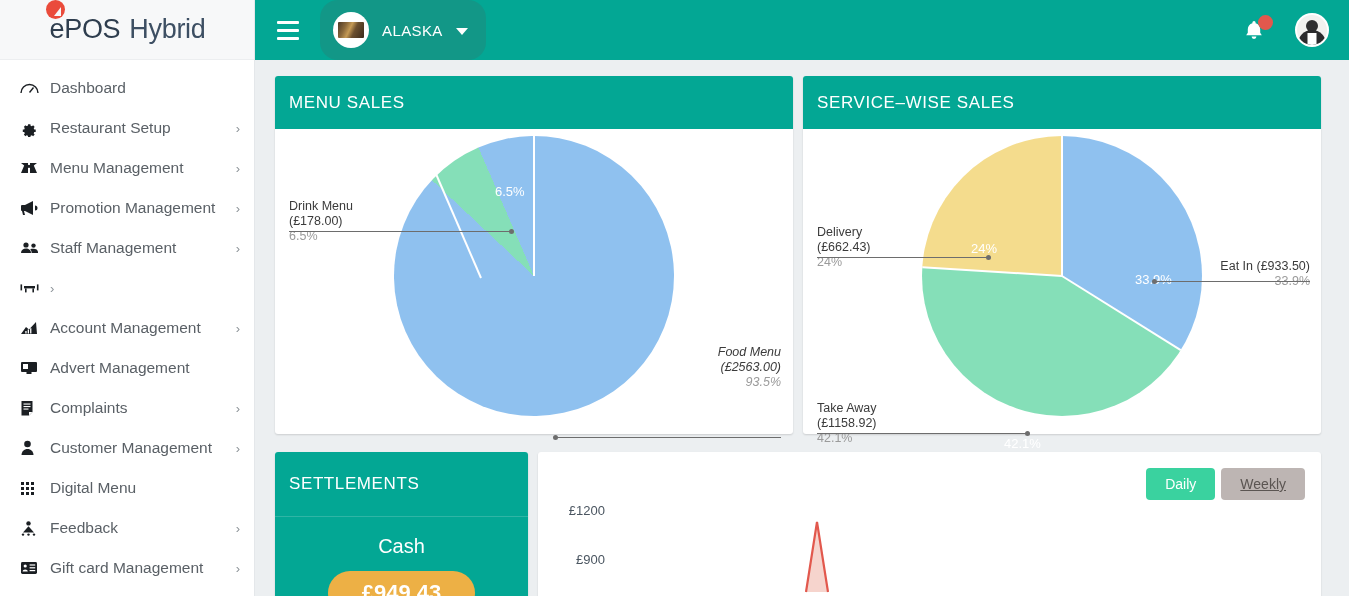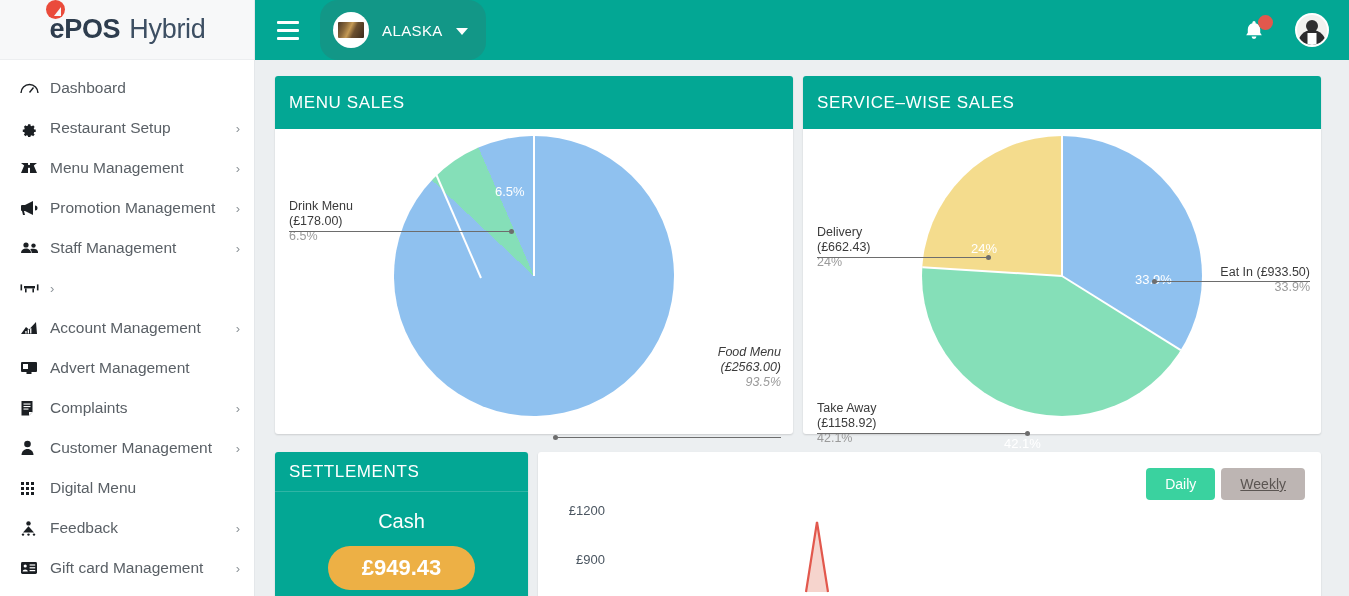--- a/index.html
+++ b/index.html
@@ -35,21 +35,21 @@
     width: 19px; height: 19px; border-radius: 50%;
     background: #ea4b3b;
   }
   .logo-mark::after {
     content: ""; position: absolute;
     left: 8px; top: 7px;
     width: 0; height: 0;
     border-left: 7px solid transparent;
     border-bottom: 9px solid #f7f8f9;
   }
-  .logo-epos { font-weight: bold; color: #2e3d4e; position: relative; z-index: 2;}
+  .logo-epos { font-weight: normal; color: #2e3d4e; position: relative; z-index: 2;}
   .logo-hyb { font-weight: normal; color: #3d4f63; margin-left: 9px; }
 
   .nav { padding-top: 8px; }
   .nav-item {
     display: flex; align-items: center;
     height: 40px; padding: 0 14px 0 20px;
     cursor: pointer;
     color: #555b61;
   }
   .nav-ico {
@@ -198,21 +198,21 @@
     background: #6d6d6d;
   }
   .slice-pct {
     position: absolute; color: #ffffff; font-size: 13px;
   }
 
   
   .settle-card { width: 253px; }
   .settle-head {
     background: #03a794; color: #fff;
-    height: 40px; display: flex; align-items: center;
+    height: 65px; display: flex; align-items: center;
     padding: 0 14px; font-size: 17px; letter-spacing: 0.6px;
     border-radius: 3px 3px 0 0;
     border-bottom: 1px solid #2fb5a5;
   }
   .settle-body {
     background: #03a794;
     border-radius: 0 0 3px 3px;
     padding: 18px 0 0 0;
     text-align: center;
     height: 120px;
@@ -512,21 +512,21 @@
           <span class="slice-pct" style="left:201px; top:307px;">42.1%</span>
 
           <div class="lbl" style="left:14px; top:96px; width:150px;">
             <div>Delivery</div>
             <div>(£662.43)</div>
             <div class="pct">24%</div>
           </div>
           <div class="lbl-line" style="left:14px; top:128px; width:172px;"></div>
           <div class="lbl-dot" style="left:183px; top:126px;"></div>
 
-          <div class="lbl" style="left:355px; top:136px; width:152px; text-align:right;">
+          <div class="lbl" style="left:355px; top:130px; width:152px; text-align:right;">
             <div>Eat In (£933.50)</div>
             <div class="pct">33.9%</div>
           </div>
           <div class="lbl-line" style="left:352px; top:152px; width:155px;"></div>
           <div class="lbl-dot" style="left:349px; top:150px;"></div>
 
           <div class="lbl" style="left:14px; top:272px; width:150px;">
             <div>Take Away</div>
             <div>(£1158.92)</div>
             <div class="pct">42.1%</div>

